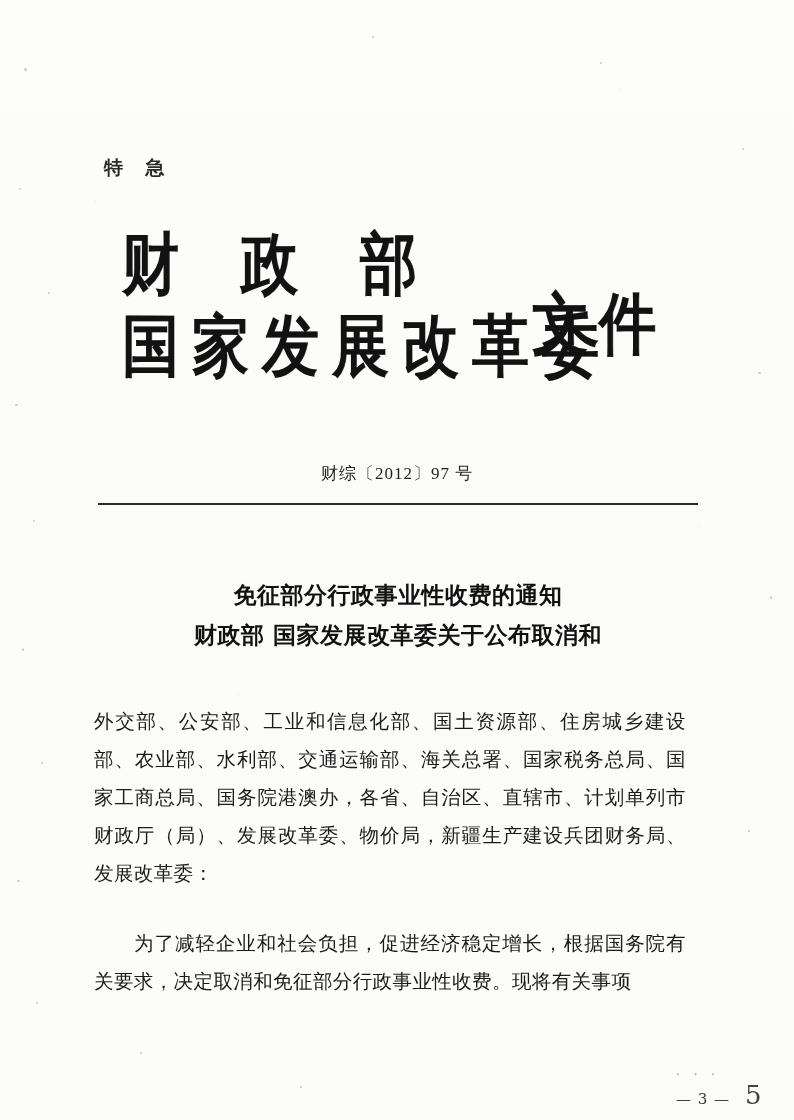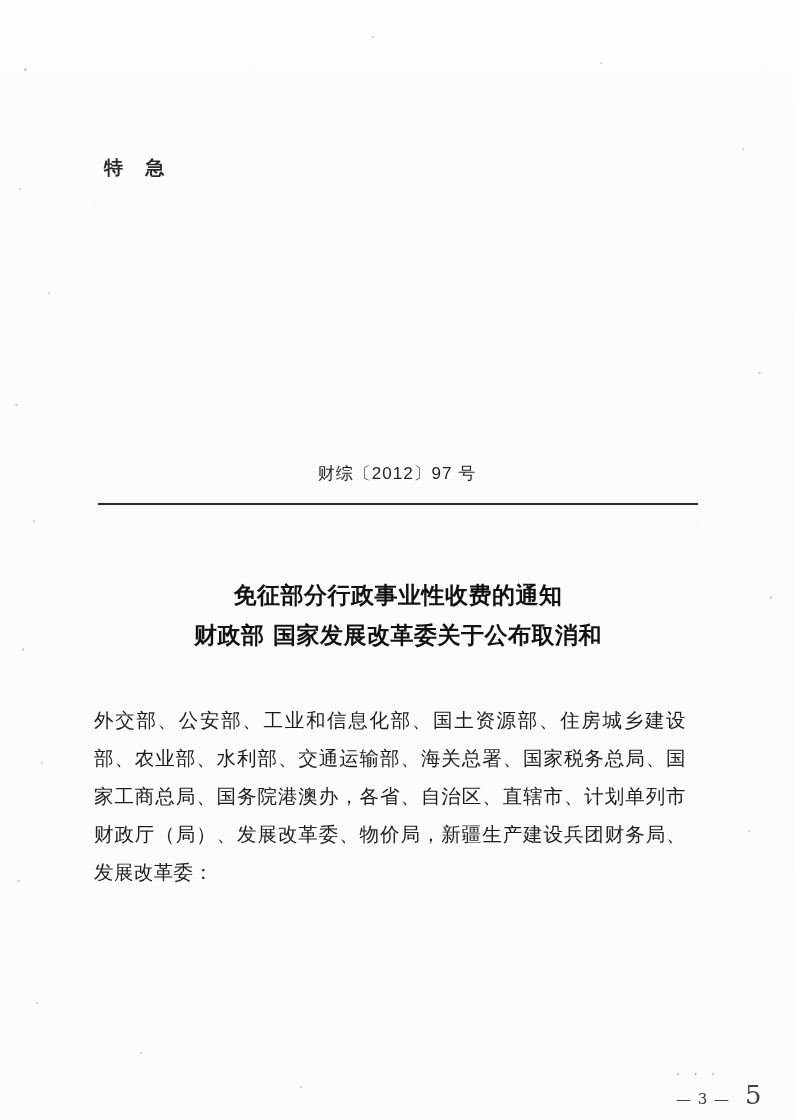--- a/index.html
+++ b/index.html
@@ -97,21 +97,21 @@
     text-shadow: 0.6px 0 0 rgba(0,0,0,0.45);
   }
 
   
   .doc-number {
     position: absolute;
     left: 0;
     top: 462px;
     width: 794px;
     text-align: center;
-    font-family: Liberation Sans, sans-serif;
+    font-family: Liberation Serif, serif;
     font-size: 17px;
     letter-spacing: 1px;
     color: #1f1f1f;
   }
   .rule {
     position: absolute;
     left: 98px;
     top: 503px;
     width: 600px;
     height: 2px;
@@ -132,21 +132,21 @@
     letter-spacing: 0.5px;
     color: #111;
   }
 
   
   .recipients {
     position: absolute;
     left: 94px;
     top: 702px;
     width: 592px;
-    font-family: Liberation Serif, serif;
+    font-family: Liberation Sans, sans-serif;
     font-size: 19.5px;
     line-height: 38px;
     letter-spacing: 0.4px;
     color: #1b1b1b;
     text-align: justify;
   }
   .para {
     position: absolute;
     left: 94px;
     top: 925px;
@@ -208,30 +208,36 @@
     <div class="speck" style="left:742px; top:148px; width:2px; height:2px;"></div>
     <div class="speck" style="left:758px; top:372px; width:3px; height:2px;"></div>
     <div class="speck" style="left:770px; top:596px; width:2px; height:3px;"></div>
     <div class="speck" style="left:748px; top:830px; width:2px; height:2px;"></div>
     <div class="speck" style="left:300px; top:1086px;width:2px; height:2px;"></div>
     <div class="speck" style="left:140px; top:1052px;width:2px; height:2px;"></div>
   </div>
 
   <div class="urgent">特 急</div>
 
+  <div class="masthead">
+    <div class="mast-line mast-line1">财政部</div>
+    <div class="mast-line mast-line2">国家发展改革委</div>
+    <div class="mast-line mast-suffix">文件</div>
+  </div>
 
   <div class="doc-number">财综〔2012〕97 号</div>
 
   <div class="rule"></div>
 
   <div class="doc-title">
     <div>免征部分行政事业性收费的通知</div>
     <div>财政部 国家发展改革委关于公布取消和</div>
   </div>
 
   <div class="recipients">外交部、公安部、工业和信息化部、国土资源部、住房城乡建设部、农业部、水利部、交通运输部、海关总署、国家税务总局、国家工商总局、国务院港澳办，各省、自治区、直辖市、计划单列市财政厅（局）、发展改革委、物价局，新疆生产建设兵团财务局、发展改革委：</div>
 
+  <div class="para">为了减轻企业和社会负担，促进经济稳定增长，根据国务院有关要求，决定取消和免征部分行政事业性收费。现将有关事项</div>
 
   <div class="page-scribble">· · ·</div>
   <div class="page-mark">— 3 —</div>
   <div class="page-hand">5</div>
 
 </div>
 
 </body></html>

